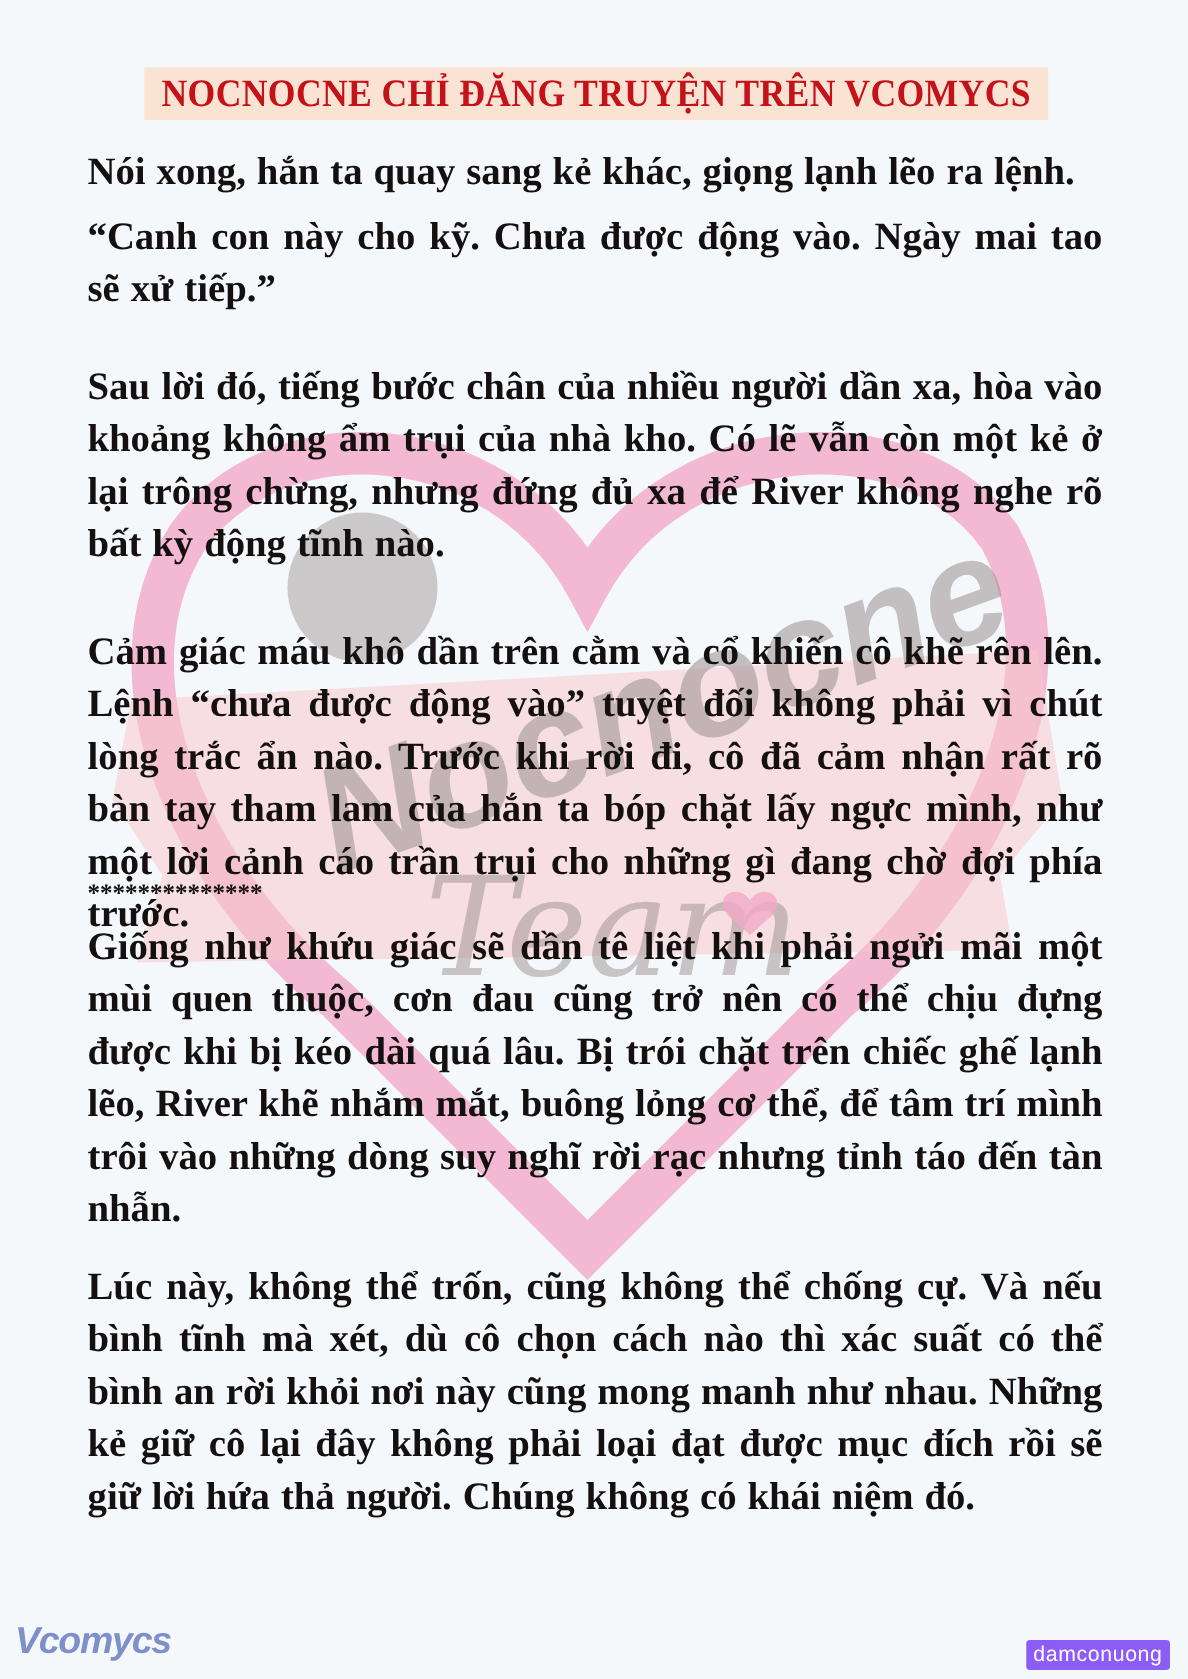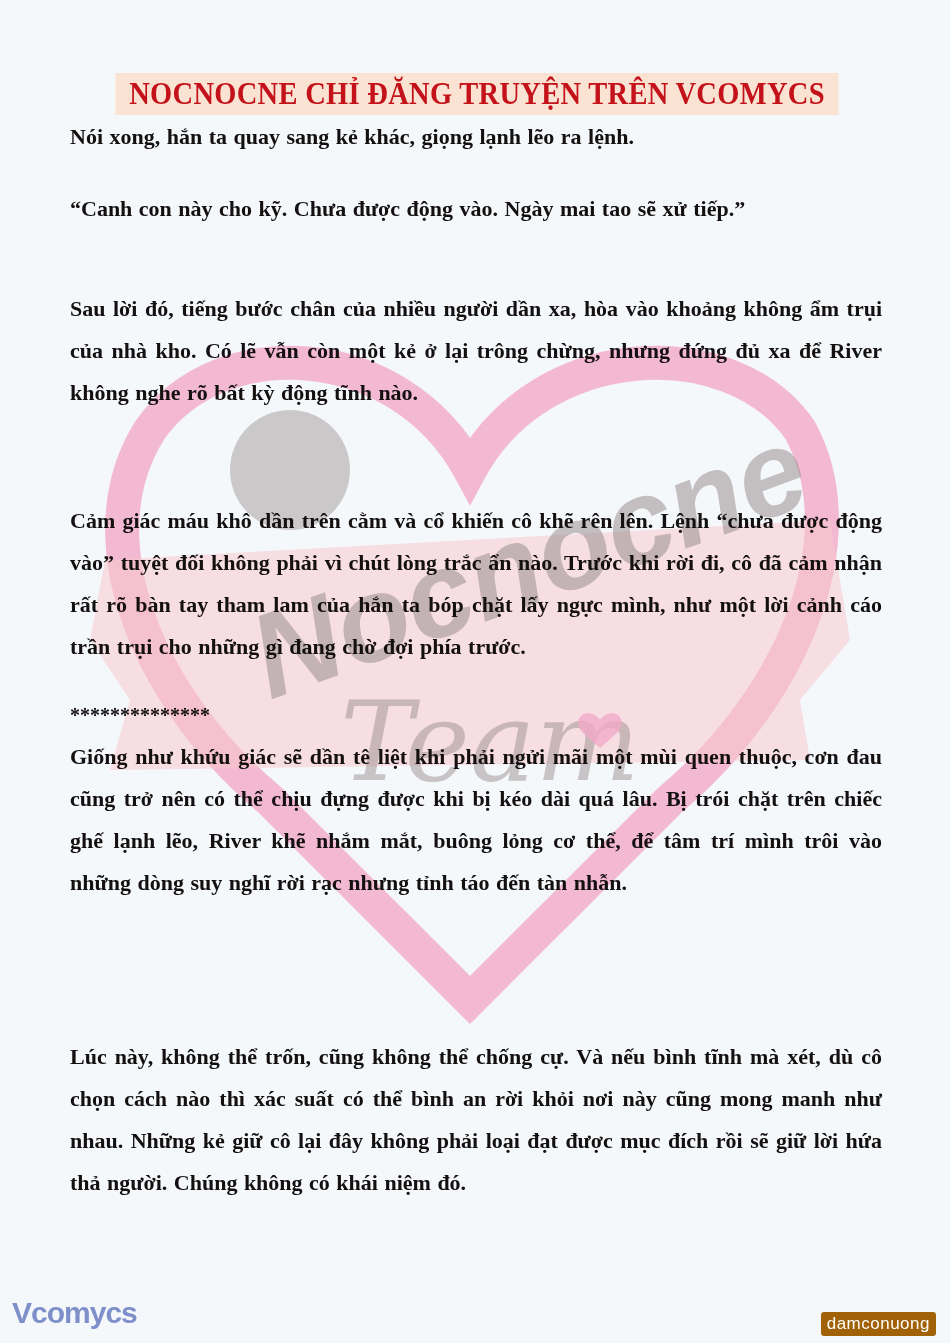--- a/index.html
+++ b/index.html
@@ -3,47 +3,47 @@
 <meta charset="utf-8">
 <style>
   html, body { margin: 0; padding: 0; }
   body {
     width: 950px; height: 1343px; overflow: hidden; position: relative;
     background: #f5f8fb;
     font-family: "Liberation Serif", "DejaVu Serif", serif;
   }
   .page { position: absolute; inset: 0; }
   .watermark { position: absolute; left: 0; top: 0; width: 950px; height: 1343px; pointer-events: none; }
-  .banner-wrap { position: absolute; top: 54px; left: 84px; width: 786px; height: 42px; margin-top: 19px; }
+  .banner-wrap { position: absolute; top: 54px; left: 84px; width: 786px; height: 42px; }
   .banner {
     background: #fbe3d4; color: #c4121a;
     font-family: "Liberation Serif", serif; font-weight: 700;
     font-size: 31px; line-height: 42px; text-align: center;
     letter-spacing: 0.3px; transform: scaleX(0.92); transform-origin: center;
     white-space: nowrap;
   }
   .content { position: absolute; left: 70px; top: 116px; width: 812px; color: #141010; }
   .para {
-    font-size: 22px; line-height: 42px; margin: 0; text-align: justify;
+    font-size: 31px; line-height: 42px; margin: 0; text-align: justify;
     text-align-last: left; font-weight: 700; word-spacing: 1px;
   }
   .p0 { position: absolute; top: 0; }
-  .p1 { position: absolute; top: 72px; }
+  .p1 { position: absolute; top: 52px; }
   .p2 { position: absolute; top: 172px; }
   .p3 { position: absolute; top: 384px; }
   .sep { position: absolute; top: 588px; font-size: 20px; letter-spacing: 0px; font-weight: 700; }
   .p4 { position: absolute; top: 620px; }
-  .p5 { position: absolute; top: 920px; }
+  .p5 { position: absolute; top: 892px; }
   .logo-left {
     position: absolute; left: 12px; top: 1296px; font-family: "Liberation Sans", sans-serif;
-    font-weight: 700; font-size: 30px; color: #7f8fc9; letter-spacing: -1px;
+    font-style: italic; font-weight: 700; font-size: 30px; color: #7f8fc9; letter-spacing: -1px;
   }
   .logo-right {
     position: absolute; right: 14px; top: 1312px; font-family: "Liberation Sans", sans-serif;
-    font-size: 17px; color: #ffffff; background: #a16207; padding: 2px 6px; border-radius: 3px;
+    font-size: 17px; color: #ffffff; background: #8b5cf6; padding: 2px 6px; border-radius: 3px;
     letter-spacing: 0.5px;
   }
 </style>
 </head>
 <body>
 
 <div class="page">
 
   <svg class="watermark" viewBox="0 0 950 1343">
     <path d="M470 470 C 400 340, 220 330, 150 430 C 80 540, 150 700, 270 800 L 470 1000 L 670 800 C 790 700, 860 540, 800 430 C 730 330, 540 340, 470 470 Z" fill="none" stroke="#f2a9c8" stroke-width="34" opacity="0.8"></path>

